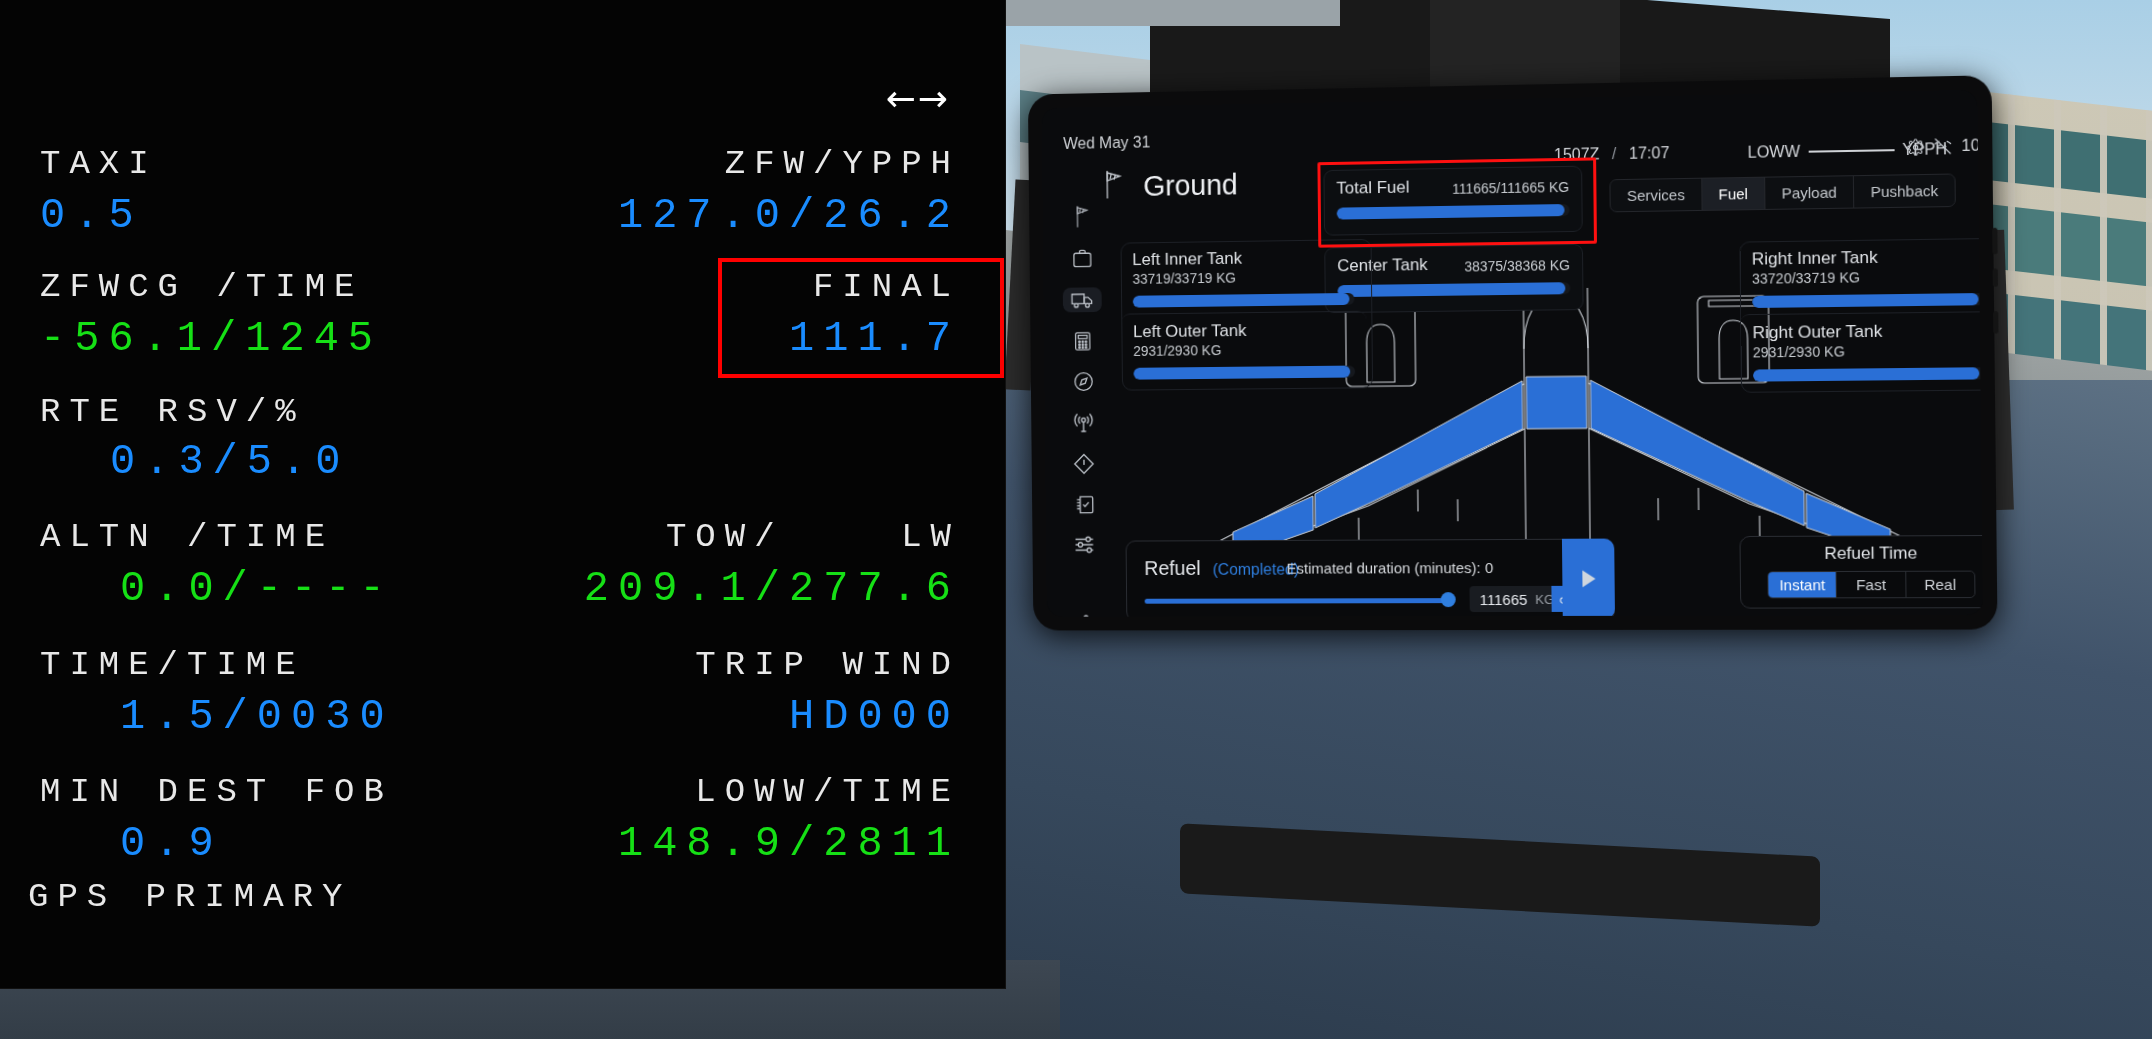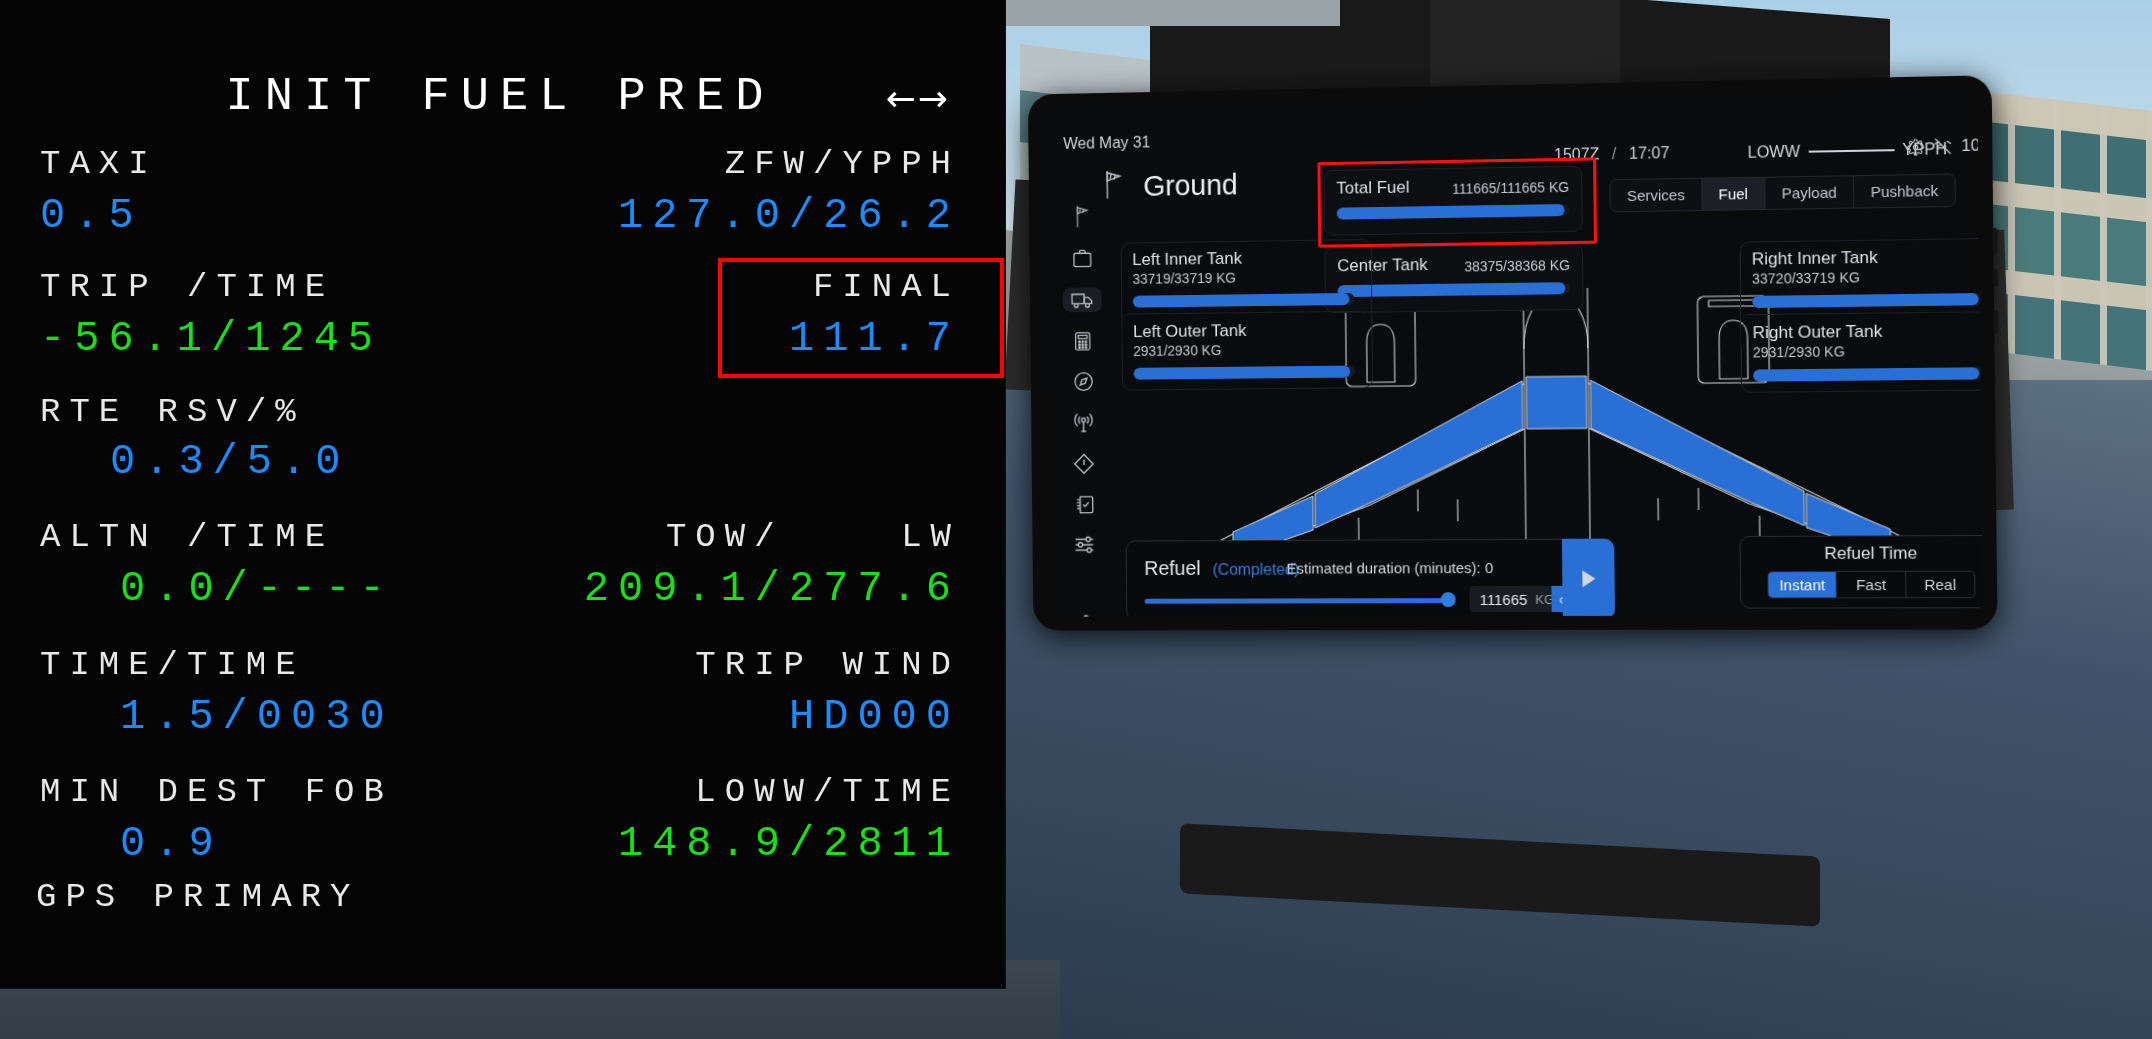--- a/index.html
+++ b/index.html
@@ -195,34 +195,33 @@
     <div class="mount-foot"></div>
   </div>
 
   <div class="winbar">
     
   </div>
 
   <div class="mcdu">
     <div class="mcdu-inner">
 
-      <div class="mc-title">INIT FUEL PRED</div>
       <div class="mc-arrows">←→</div>
 
       <div class="mc-row" style="top:135px;">
         <div class="mc-l lbl">TAXI</div>
         <div class="mc-r lbl">ZFW/YPPH</div>
       </div>
       <div class="mc-row" style="top:182px;">
         <div class="mc-l valb">0.5</div>
         <div class="mc-r valb">127.0/26.2</div>
       </div>
 
       <div class="mc-row" style="top:258px;">
-        <div class="mc-l lbl">TRIP /TIME</div>
+        <div class="mc-l lbl">ZFWCG /TIME</div>
         <div class="mc-r lbl">FINAL</div>
       </div>
       <div class="mc-row" style="top:305px;">
         <div class="mc-l valg">-56.1/1245</div>
         <div class="mc-r valb">111.7</div>
       </div>
       <div class="blockbox" style="left:698px;top:248px;width:278px;height:112px;"></div>
 
       <div class="mc-row" style="top:383px;">
         <div class="mc-l lbl">RTE RSV/%</div>
@@ -252,21 +251,21 @@
       <div class="mc-row" style="top:763px;">
         <div class="mc-l lbl">MIN DEST FOB</div>
         <div class="mc-r lbl">LOWW/TIME</div>
       </div>
       <div class="mc-row" style="top:810px;">
         <div class="mc-l valb" style="left:100px;">0.9</div>
         <div class="mc-r valg">148.9/2811</div>
       </div>
 
       <div class="mc-row" style="top:868px;">
-        <div class="mc-l lbl" style="left:16px;">GPS PRIMARY</div>
+        <div class="mc-l lbl" style="left:8px;">GPS PRIMARY</div>
       </div>
 
     </div>
   </div>
 
   <div class="tablet">
     <div class="tab-shell">
       <div class="tb-btn" style="top:150px;width:5px;height:26px;"></div>
       <div class="tb-btn" style="top:190px;width:5px;height:18px;"></div>
       <div class="tb-btn" style="top:232px;width:5px;height:22px;"></div>

